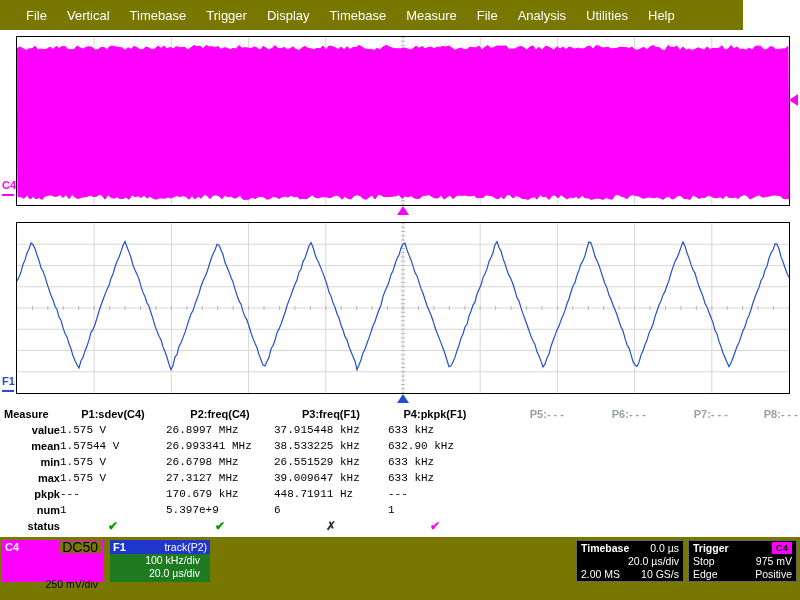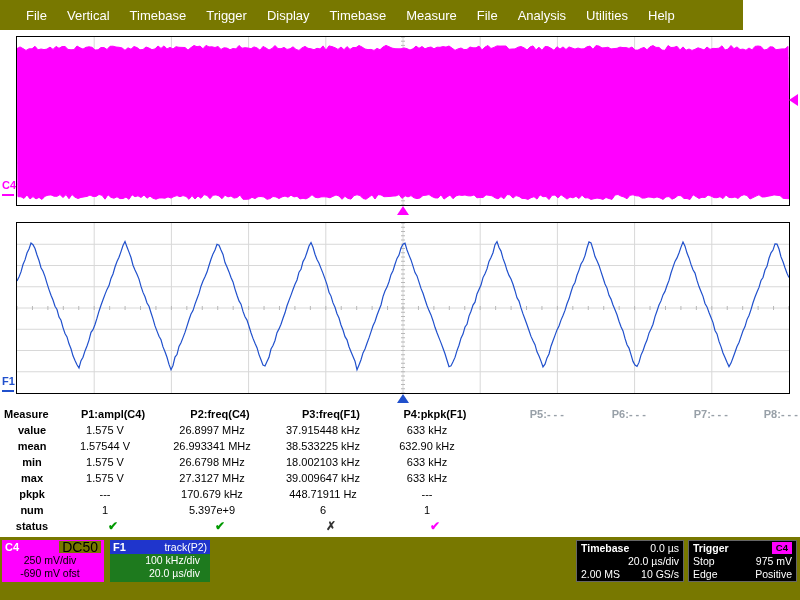--- a/index.html
+++ b/index.html
@@ -30,33 +30,33 @@
   .tri-left{position:absolute;width:0;height:0;border-top:6px solid transparent;
             border-bottom:6px solid transparent;border-right:9px solid #ff00ff;left:789px;top:94px;}
 
   
   #measure{position:absolute;left:2px;top:406px;width:796px;display:grid;
            grid-template-columns:58px 106px 108px 114px 94px 82px 82px 82px 70px;}
   .mcell{height:16px;line-height:16px;font-size:11px;color:#000;overflow:hidden;white-space:nowrap;}
   .mhead{font-weight:bold;text-align:center;}
   .mtitle{text-align:left;padding-left:2px;}
   .dim{color:#98a0a8;font-weight:bold;text-align:right;}
-  .mlabel{font-weight:bold;text-align:center;padding-left:2px;}
-  .mval{text-align:center;padding-right:16px;}
+  .mlabel{font-weight:bold;text-align:right;padding-left:2px;}
+  .mval{text-align:left;padding-right:16px;font-family:Liberation Mono, monospace;}
   .mstatus{text-align:center;font-weight:bold;font-size:12px;}
 
   
   .bottom-panel{position:absolute;left:0;top:537px;width:800px;height:63px;background:#787800;}
   .desc{position:absolute;top:3px;height:42px;box-sizing:border-box;font-size:10.5px;}
   .desc-head{display:flex;justify-content:space-between;align-items:center;height:14px;padding:0 3px;}
   .desc-row{display:flex;justify-content:space-between;align-items:center;height:13px;padding:0 4px;}
   #c4-box{left:2px;width:102px;background:#ff00ff;color:#000;}
   #c4-box .chname{color:#fff;font-weight:bold;font-size:11px;}
   .coupling-badge{background:#787800;color:#000;font-size:14px;padding:0 3px;line-height:12px;}
-  .c4-line{text-align:center;padding-right:6px;height:13px;line-height:13px;color:#000;}
+  .c4-line{text-align:right;padding-right:6px;height:13px;line-height:13px;color:#000;margin-top:24px;}
   #f1-box{left:110px;width:100px;color:#fff;background:#1e7a1e;}
   #f1-box .desc-head{background:#1f35cc;}
   #f1-box .chname{color:#fff;font-weight:bold;font-size:11px;}
   .f1-line{text-align:right;padding-right:10px;height:13px;line-height:13px;color:#fff;}
   #tb-box{left:576px;width:108px;background:#000;border:1px solid #666;color:#fff;}
   #trg-box{left:688px;width:109px;background:#000;border:1px solid #666;color:#fff;}
   .boxtitle{font-weight:bold;}
   .trg-src-badge{background:#ff00ff;color:#000;font-weight:bold;font-size:9.5px;padding:0 4px;line-height:12px;}
   .rightonly{justify-content:flex-end;}
 </style>
@@ -311,21 +311,21 @@
   <div id="c4-dash"></div>
   <span class="trace-label" id="f1-label">F1</span>
   <div id="f1-dash"></div>
 
   <div class="tri-up" id="trig-time-c4" style="border-bottom-color: rgb(255, 0, 255);"></div>
   <div class="tri-up" id="trig-time-f1" style="border-bottom-color: rgb(32, 80, 204);"></div>
   <div class="tri-left" id="trig-level" style="border-right-color: rgb(255, 0, 255);"></div>
 
   <div id="measure">
       <div class="mcell mhead mtitle">Measure</div>
-      <div class="mcell mhead">P1:ampl(C4)</div>
+      <div class="mcell mhead">P1:sdev(C4)</div>
       <div class="mcell mhead">P2:freq(C4)</div>
       <div class="mcell mhead">P3:freq(F1)</div>
       <div class="mcell mhead">P4:pkpk(F1)</div>
       <div class="mcell mhead dim">P5:- - -</div>
       <div class="mcell mhead dim">P6:- - -</div>
       <div class="mcell mhead dim">P7:- - -</div>
       <div class="mcell mhead dim">P8:- - -</div>
       <div class="mcell mlabel">value</div>
       <div class="mcell mval">1.575 V</div>
       <div class="mcell mval">26.8997 MHz</div>
@@ -340,21 +340,21 @@
       <div class="mcell mval">26.993341 MHz</div>
       <div class="mcell mval">38.533225 kHz</div>
       <div class="mcell mval">632.90 kHz</div>
       <div class="mcell mval"></div>
       <div class="mcell mval"></div>
       <div class="mcell mval"></div>
       <div class="mcell mval"></div>
       <div class="mcell mlabel">min</div>
       <div class="mcell mval">1.575 V</div>
       <div class="mcell mval">26.6798 MHz</div>
-      <div class="mcell mval">18.002103 kHz</div>
+      <div class="mcell mval">26.551529 kHz</div>
       <div class="mcell mval">633 kHz</div>
       <div class="mcell mval"></div>
       <div class="mcell mval"></div>
       <div class="mcell mval"></div>
       <div class="mcell mval"></div>
       <div class="mcell mlabel">max</div>
       <div class="mcell mval">1.575 V</div>
       <div class="mcell mval">27.3127 MHz</div>
       <div class="mcell mval">39.009647 kHz</div>
       <div class="mcell mval">633 kHz</div>

